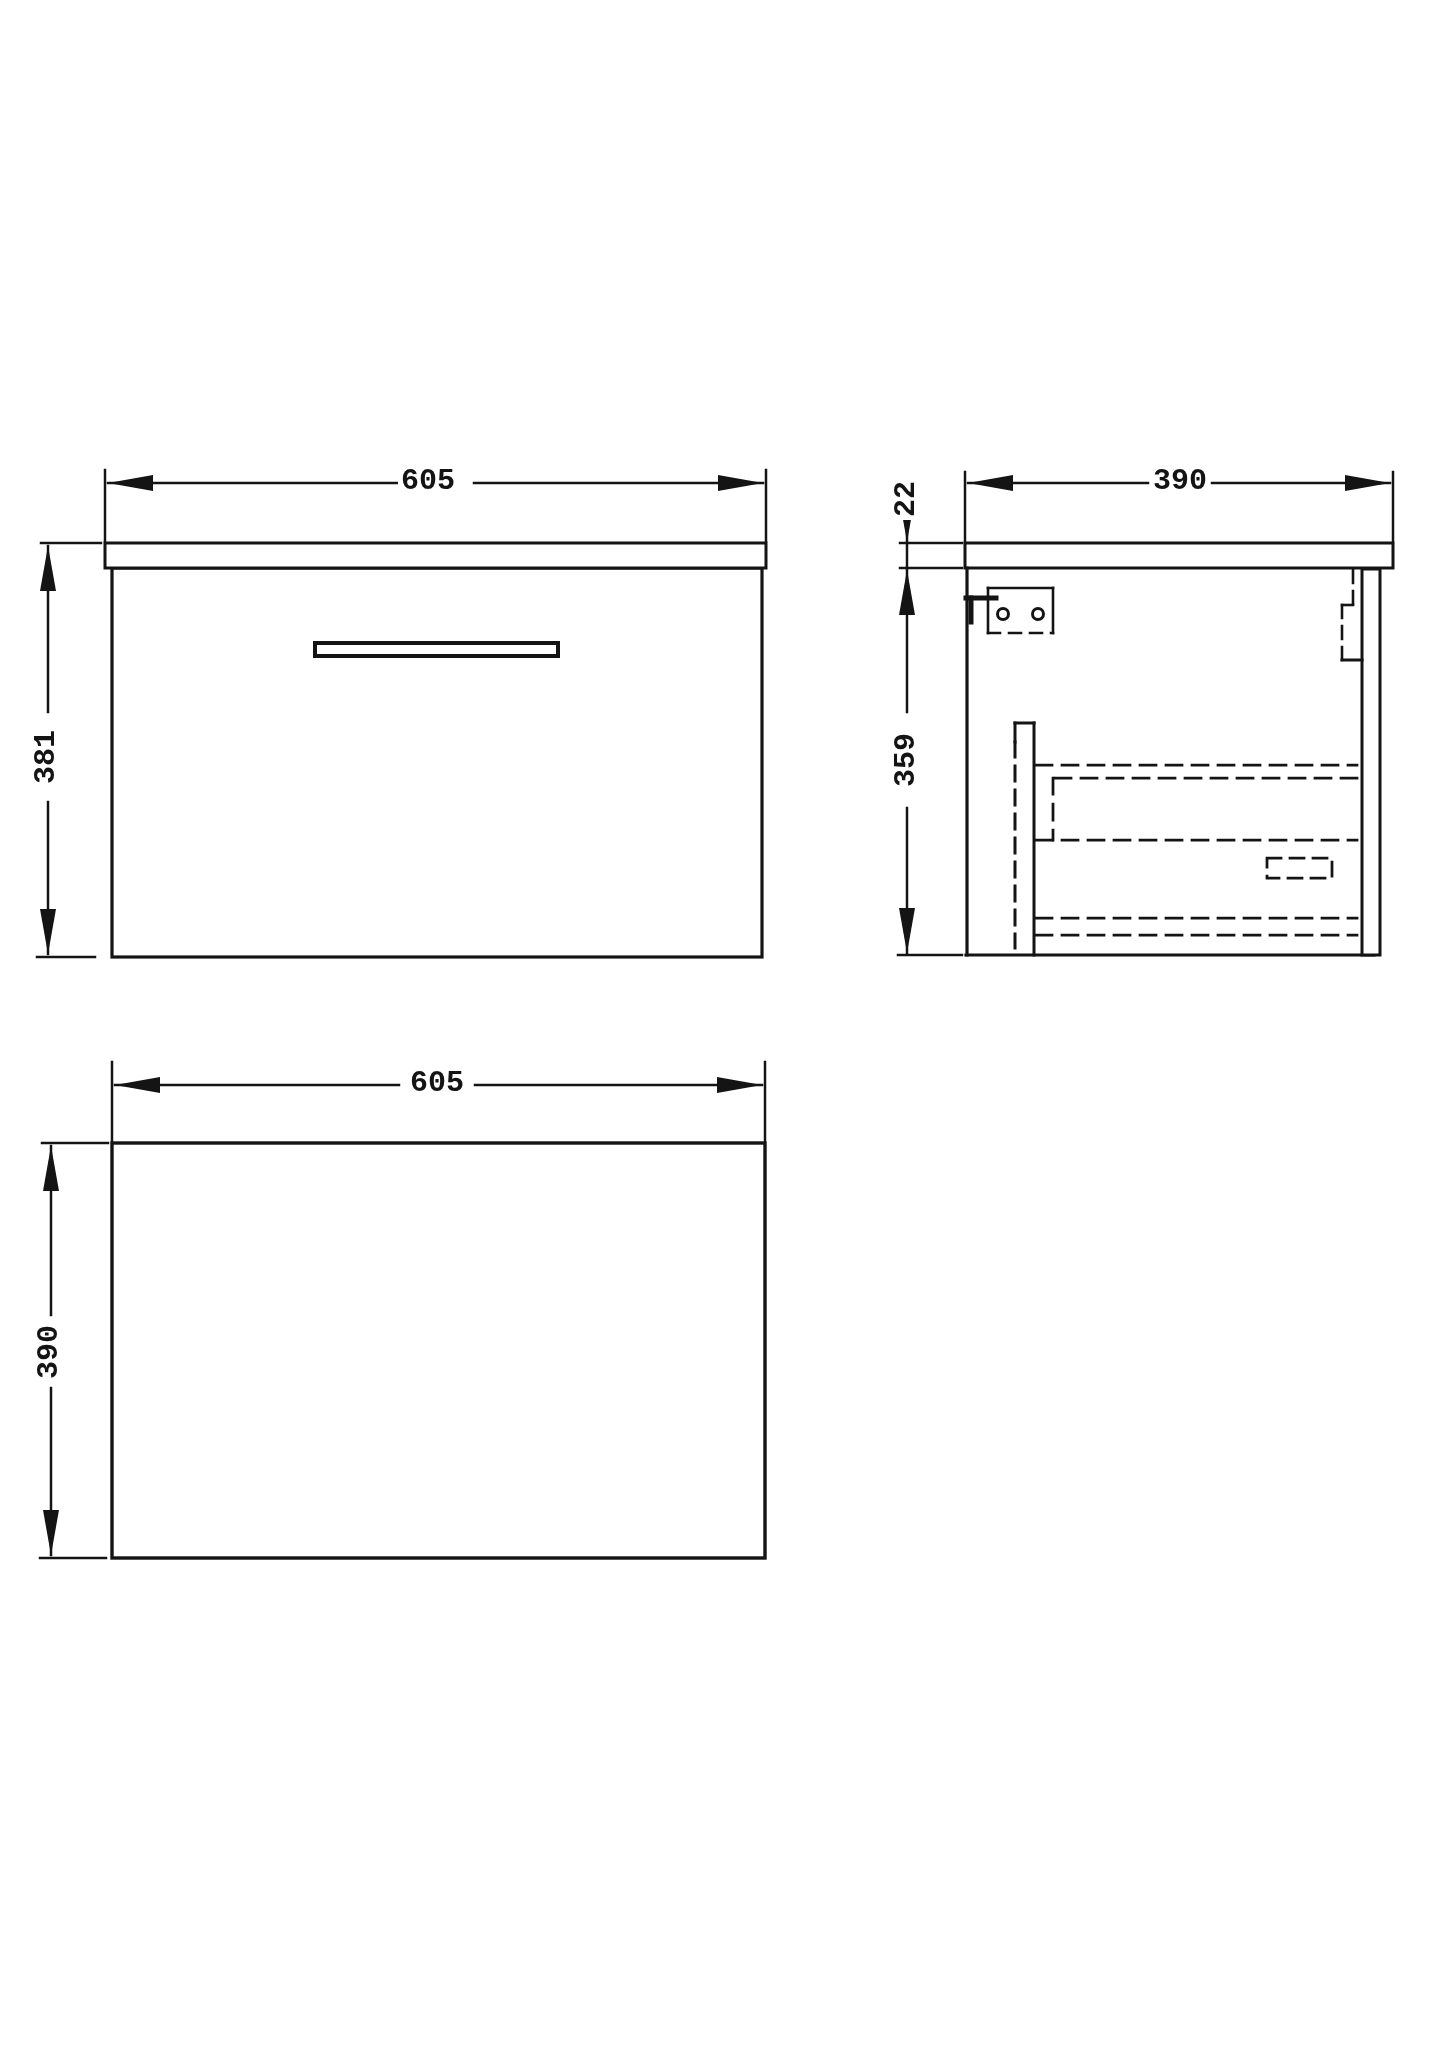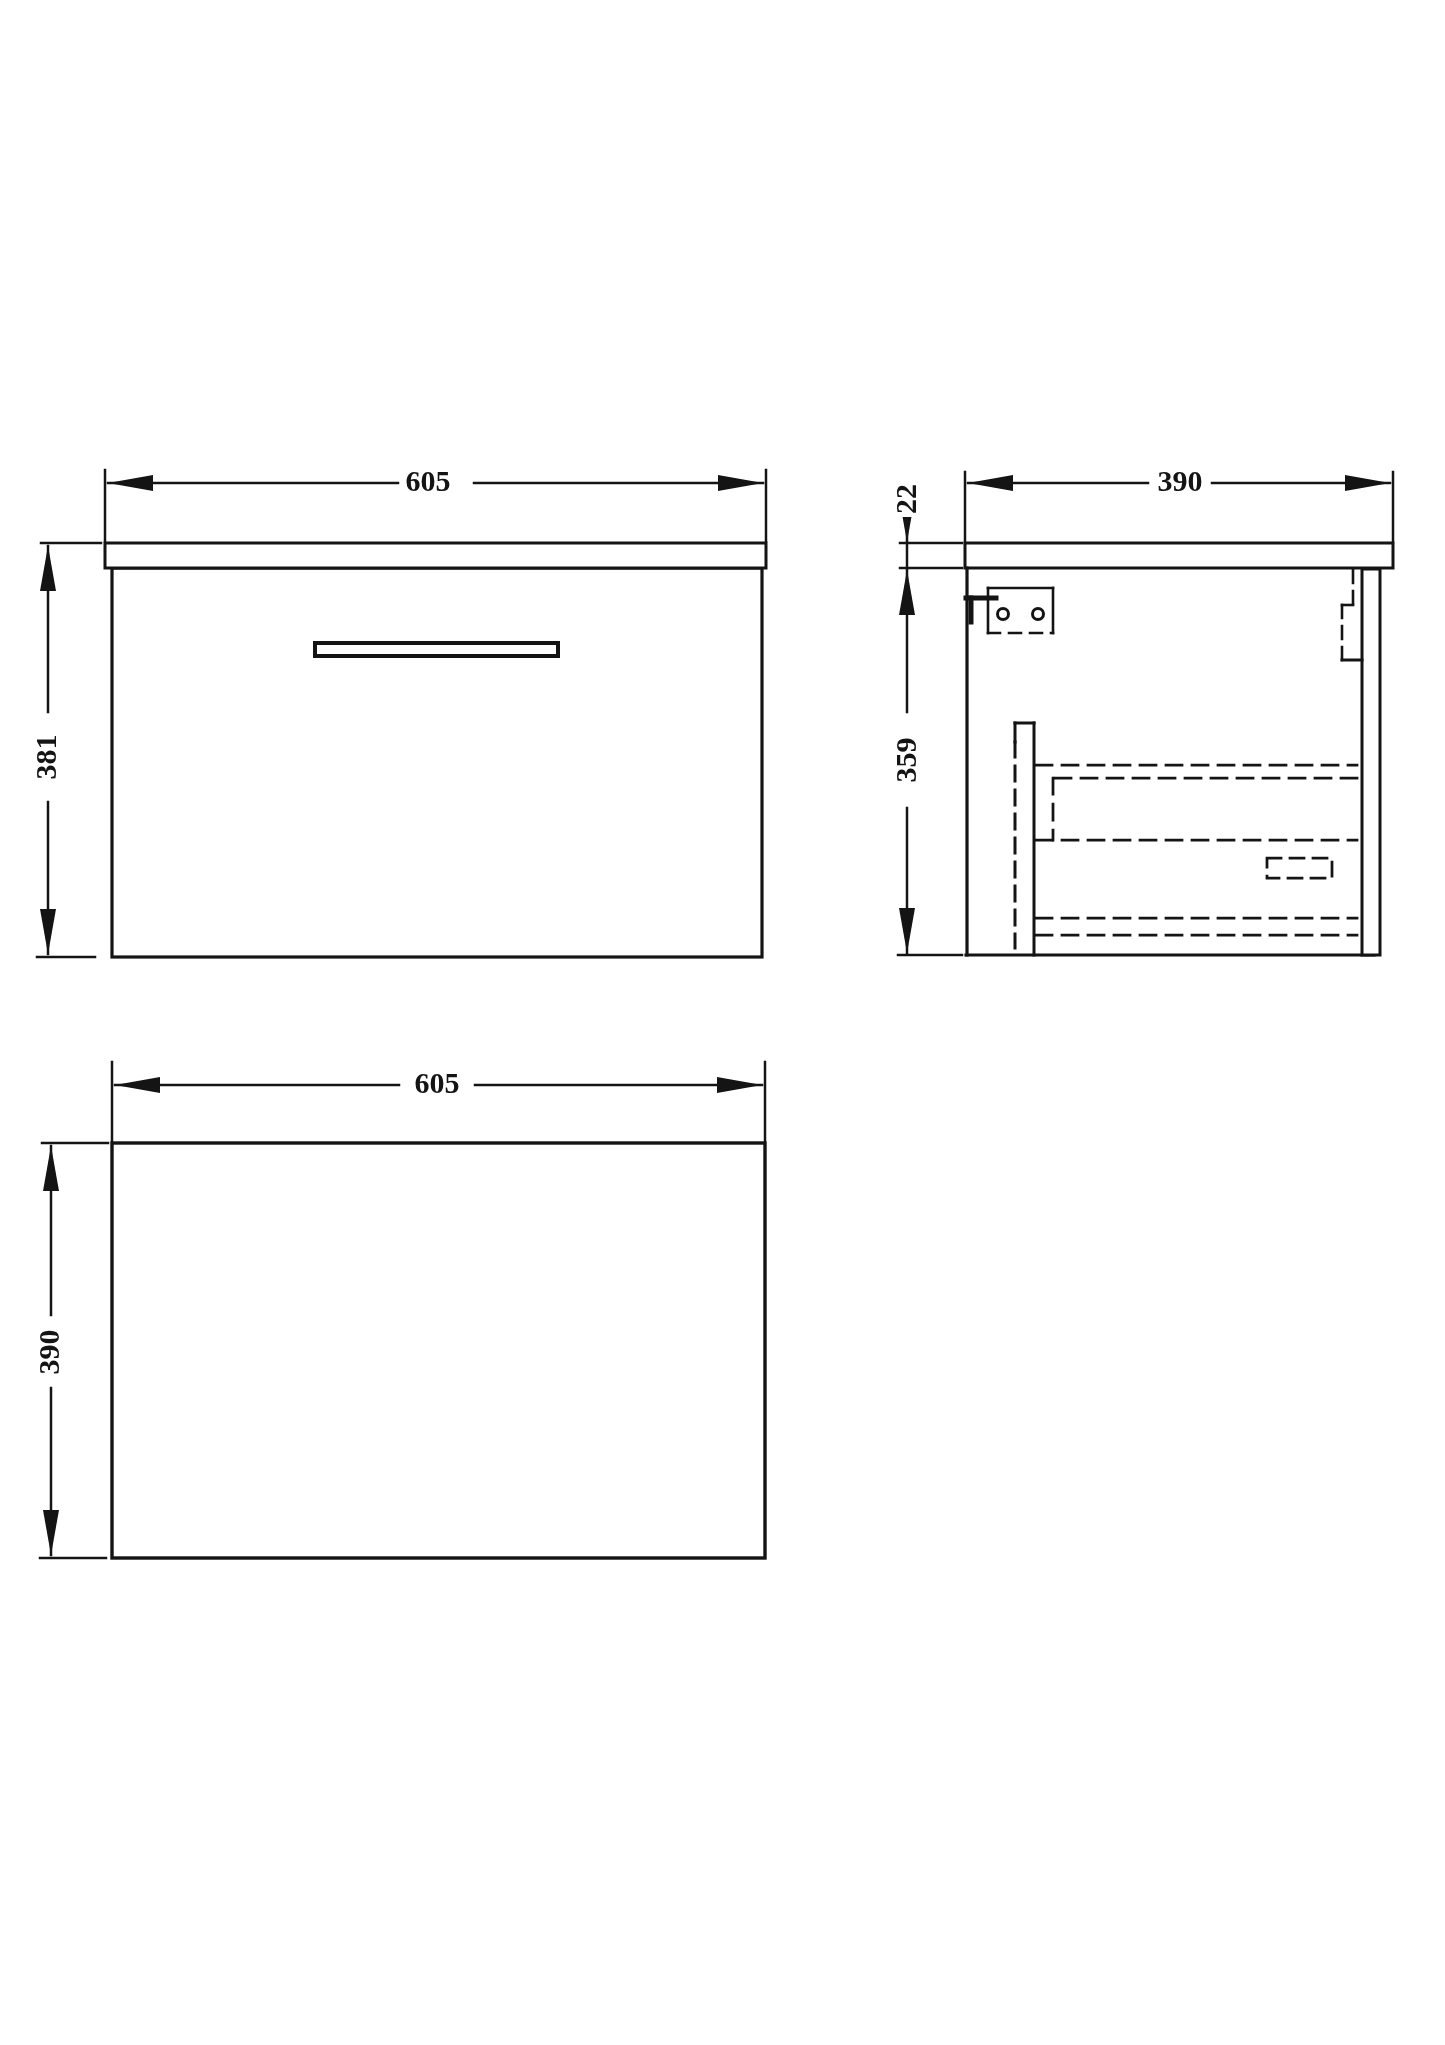--- a/index.html
+++ b/index.html
@@ -1,20 +1,20 @@
 <!DOCTYPE html>
 <html><head>
 <meta charset="utf-8">
 <style>
   html,body{margin:0;padding:0;background:#ffffff;}
   .canvas{
     position:relative;
     width:1445px;height:2045px;
     background:#ffffff;
-    font-family:Liberation Serif, serif;
+    font-family:Liberation Mono, monospace;
     overflow:hidden;
   }
   .geo{position:absolute;left:0;top:0;}
   .dim-label{
     position:absolute;
     font-weight:bold;
     font-size:30px;
     line-height:1;
     color:#141414;
     white-space:nowrap;

